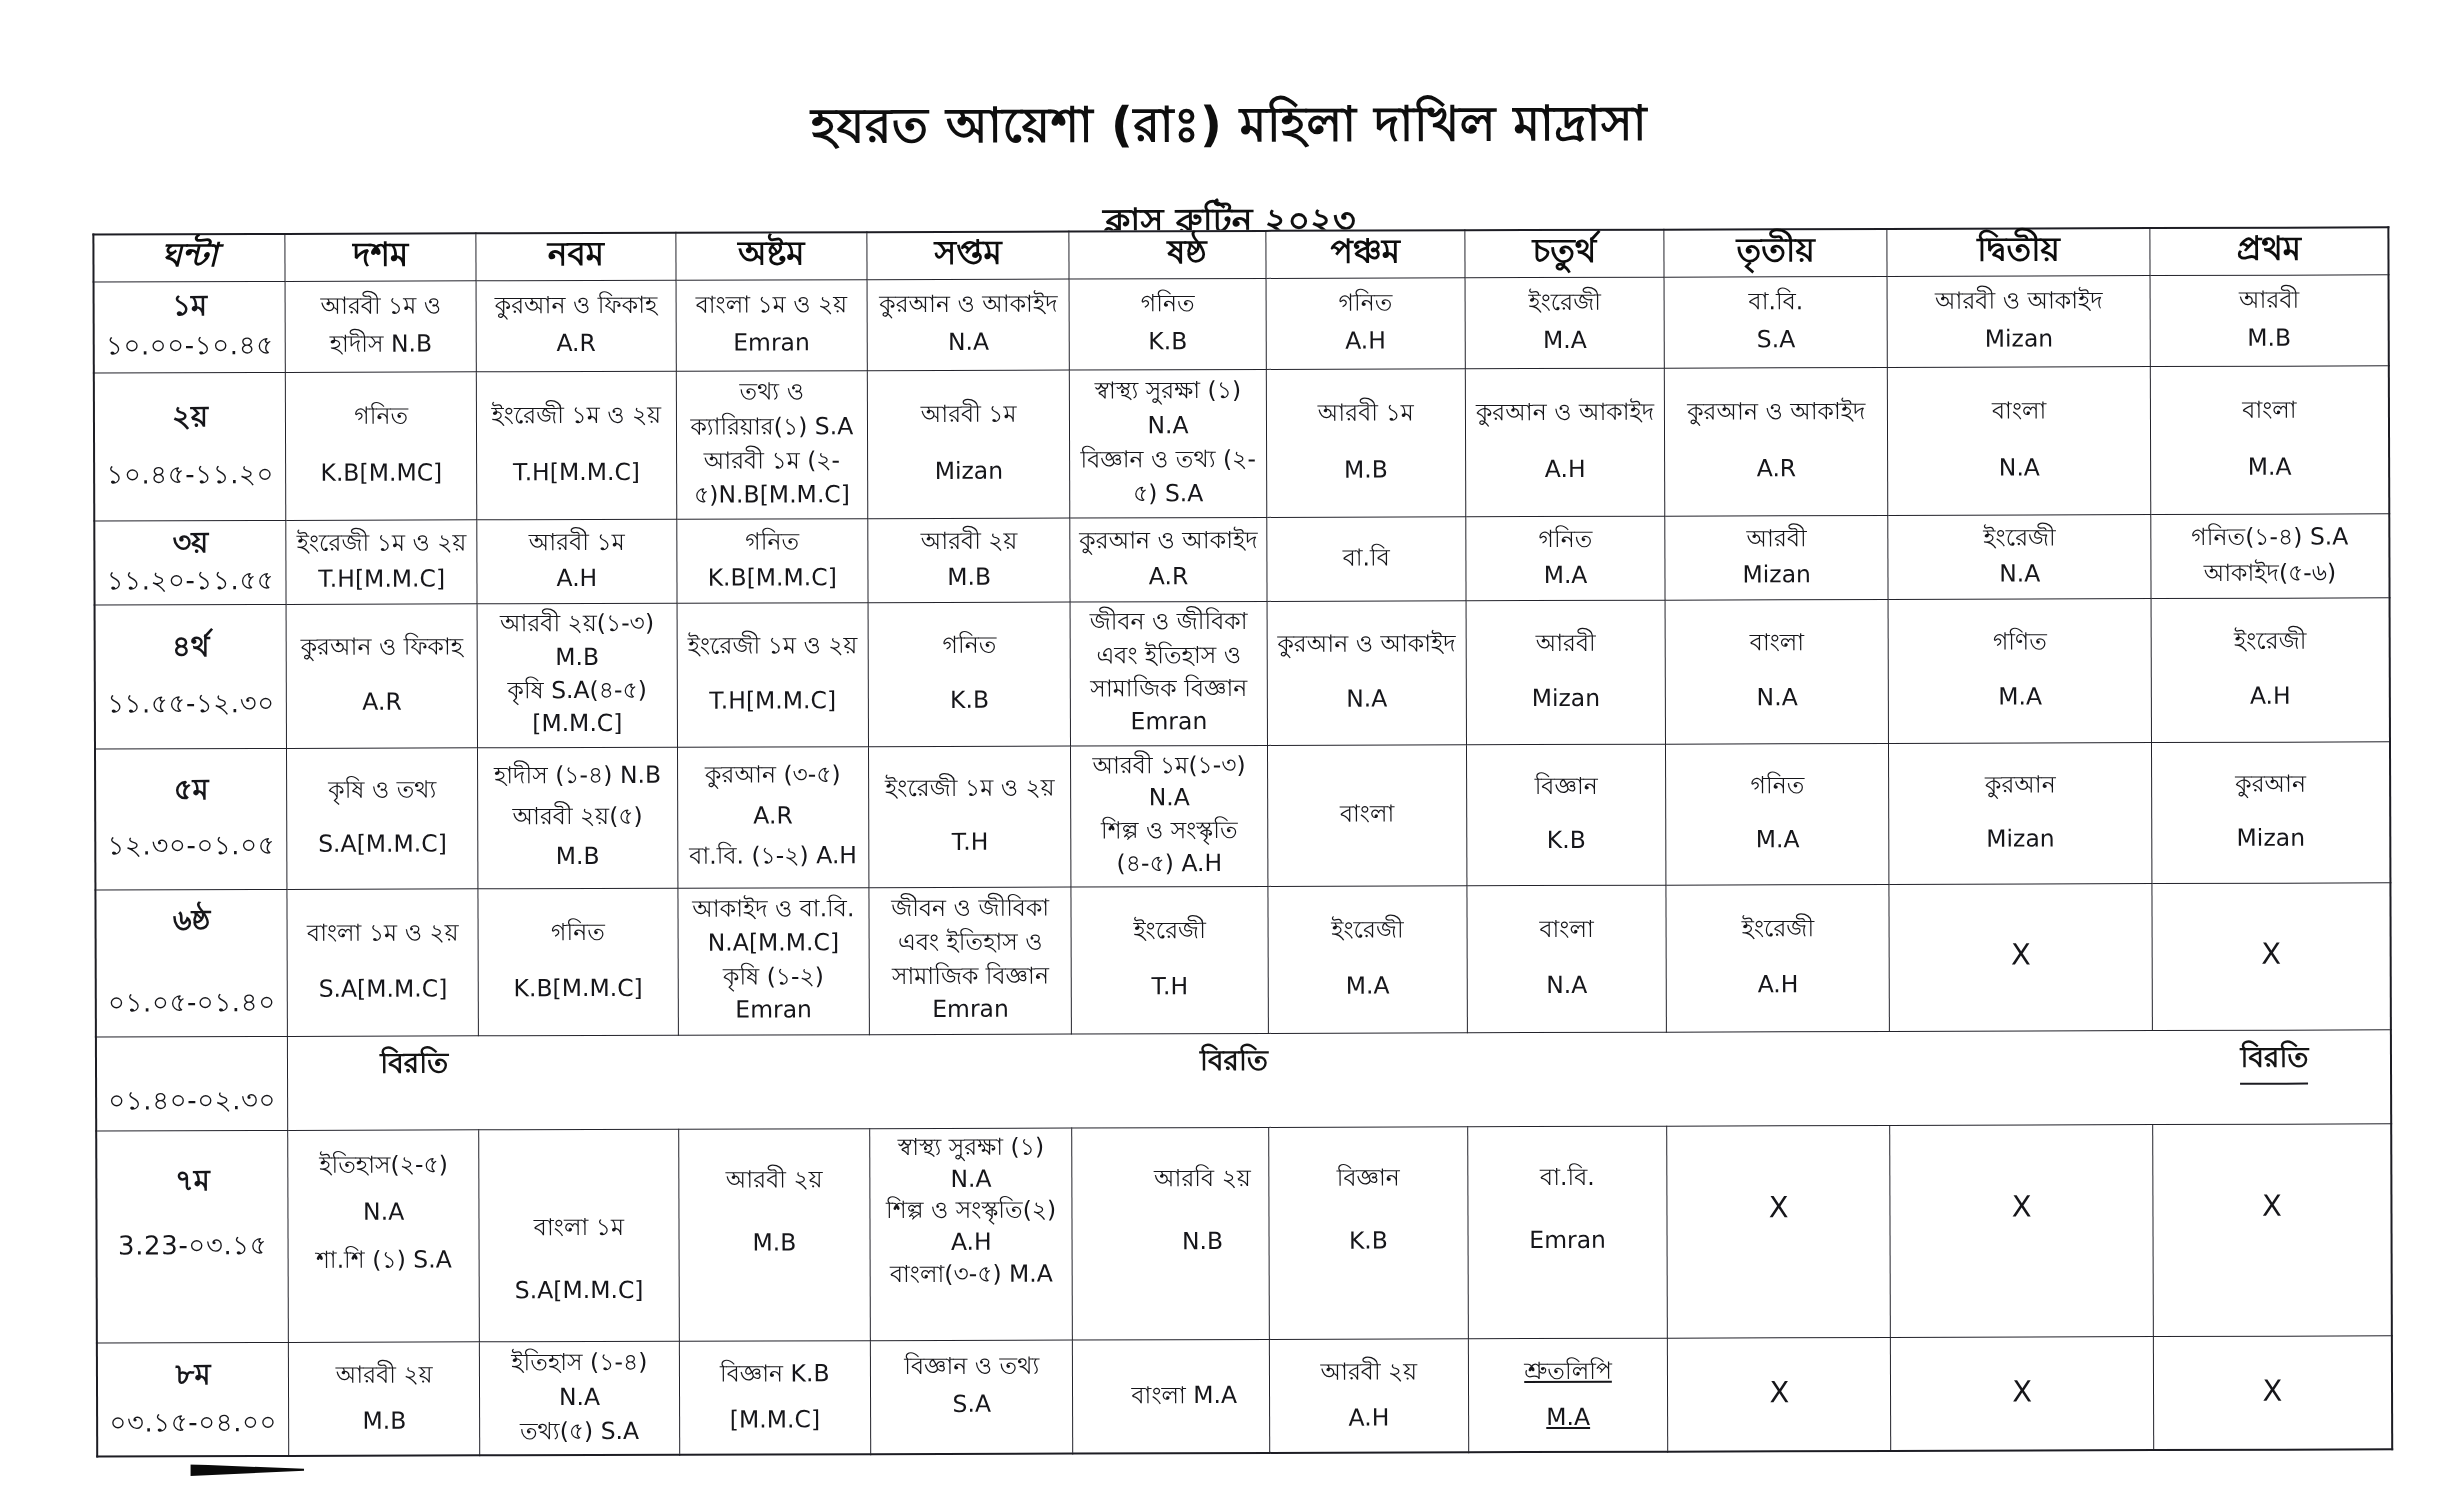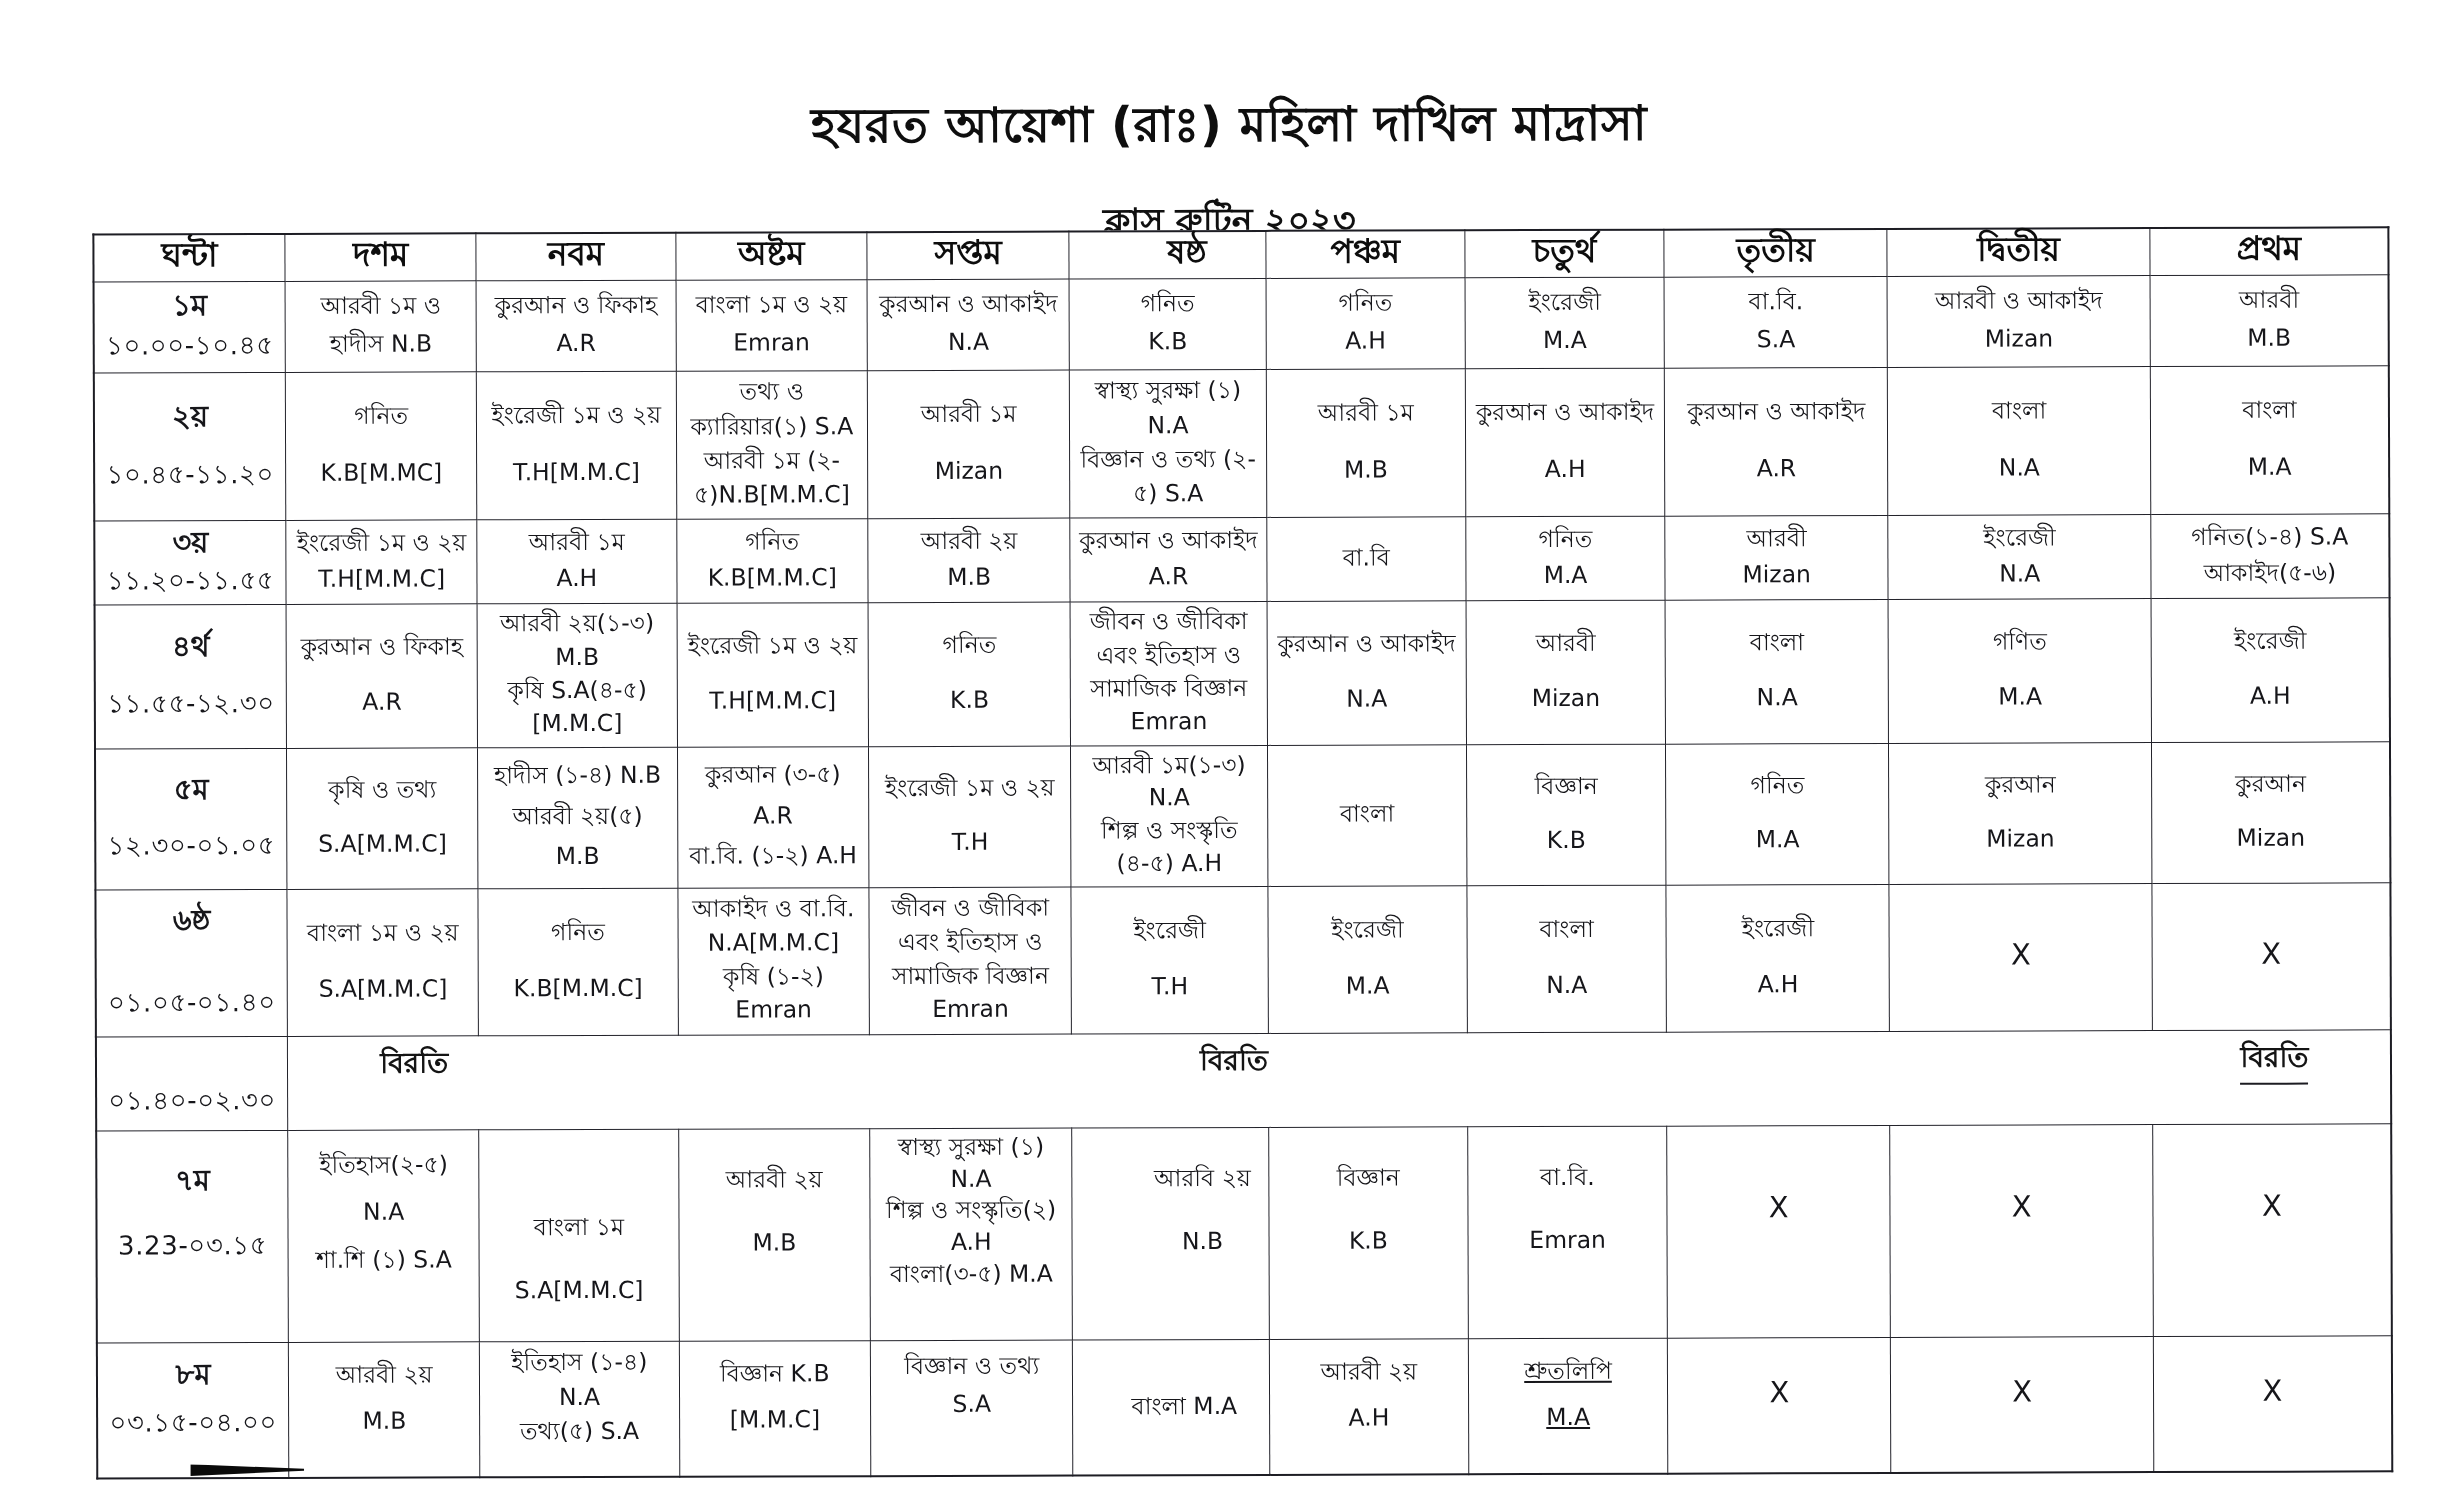--- a/index.html
+++ b/index.html
@@ -103,21 +103,21 @@
         <col style="width:8.56%">
       <col style="width:8.68%">
         <col style="width:8.68%">
         <col style="width:9.73%">
       <col style="width:11.44%">
         <col style="width:10.39%">
     </colgroup>
     <thead>
         <tr style="height: 47px;">
           <th>
-            <div class="hcell" style="height: 44px;">ঘন্টা</div>
+            <div class="hcell" style="height: 44px; font-style: italic;">ঘন্টা</div>
           </th>
           <th>
             <div class="hcell" style="height: 44px;">দশম</div>
           </th>
           <th>
             <div class="hcell" style="height: 44px;">নবম</div>
           </th>
           <th>
             <div class="hcell" style="height: 44px; text-align: right;">অষ্টম</div>
           </th>
@@ -674,21 +674,21 @@
               <div class="ln">[M.M.C]</div>
             </div>
           </td>
           <td>
             <div class="cell" style="height: 89px;">
               <div class="ln">বিজ্ঞান ও তথ্য</div>
               <div class="ln">S.A</div>
             </div>
           </td>
           <td>
-            <div class="cell" style="height: 134px; padding-left: 30px;">
+            <div class="cell" style="height: 111px; padding-left: 30px;">
               <div class="ln">বাংলা M.A</div>
             </div>
           </td>
           <td>
             <div class="cell" style="height: 111px;">
               <div class="ln">আরবী ২য়</div>
               <div class="ln">A.H</div>
             </div>
           </td>
           <td>

